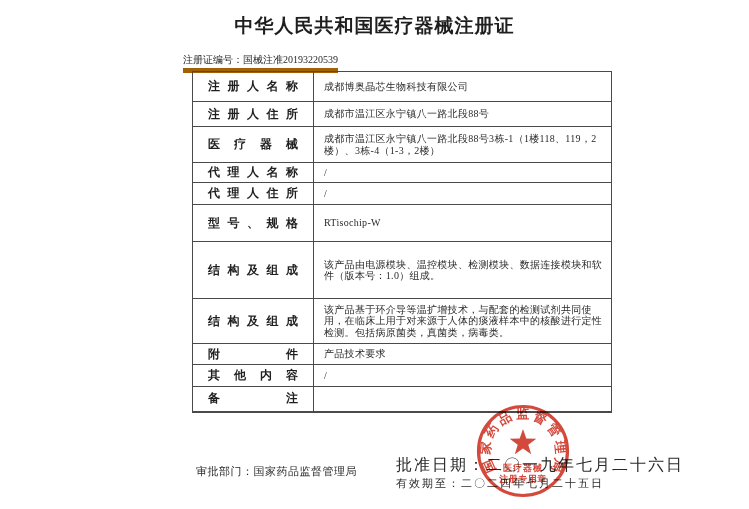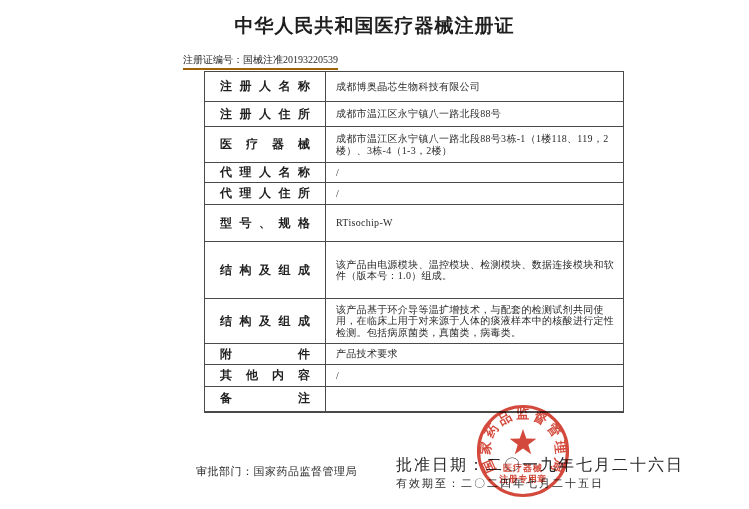--- a/index.html
+++ b/index.html
@@ -6,24 +6,24 @@
   .page{
     position:relative;width:749px;height:509px;background:#fff;overflow:hidden;
     font-family:"Liberation Serif","DejaVu Serif",serif;color:#262626;
   }
   .doc-title{
     position:absolute;left:0;right:0;top:13px;margin:0;
     text-align:center;font-size:19px;font-weight:bold;letter-spacing:1px;color:#1e1e1e;
   }
   .regno{
     position:absolute;left:183px;top:53px;font-size:10px;color:#2a2a2a;
-    border-bottom:2px solid #a16207;padding-bottom:1px;white-space:nowrap;
+    border-bottom:5px solid #a16207;padding-bottom:1px;white-space:nowrap;
   }
   table.cert{
-    position:absolute;left:204px;top:71px;width:369px;
+    position:absolute;left:192px;top:71px;width:369px;
     border-collapse:collapse;table-layout:fixed;border-radius:10px;
   }
   table.cert{border:1px solid #4a4a4a;border-bottom-width:2px;}
   table.cert td{border:1px solid #4a4a4a;vertical-align:middle;overflow:hidden;}
   td.lbl{
     width:90px;font-size:12px;font-weight:bold;color:#1f1f1f;
     padding:0 15px;text-align:justify;text-align-last:justify;letter-spacing:0;
   }
   td.val{
     width:279px;font-size:10px;line-height:11.5px;color:#2a2a2a;

